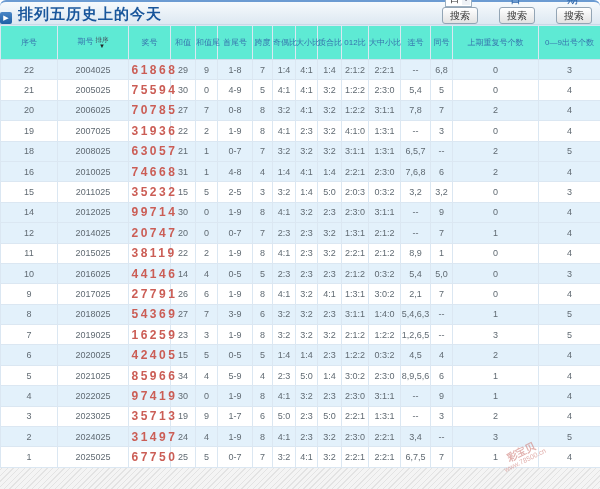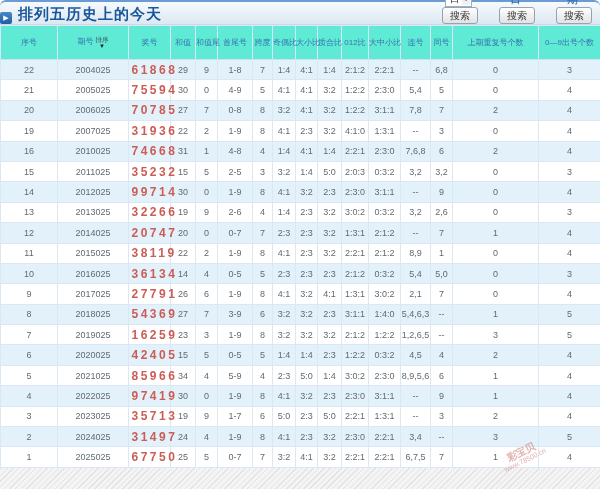--- a/index.html
+++ b/index.html
@@ -227,20 +227,38 @@
           <td>2:3</td>
           <td>3:2</td>
           <td>4:1:0</td>
           <td>1:3:1</td>
           <td>--</td>
           <td>3</td>
           <td>0</td>
           <td>4</td>
         </tr>
         <tr class="odd">
+          <td>18</td>
+          <td>2008025</td>
+          <td class="prize">63057</td>
+          <td>21</td>
+          <td>1</td>
+          <td>0-7</td>
+          <td>7</td>
+          <td>3:2</td>
+          <td>3:2</td>
+          <td>3:2</td>
+          <td>3:1:1</td>
+          <td>1:3:1</td>
+          <td>6,5,7</td>
+          <td>--</td>
+          <td>2</td>
+          <td>5</td>
+        </tr>
+        <tr class="odd">
           <td>16</td>
           <td>2010025</td>
           <td class="prize">74668</td>
           <td>31</td>
           <td>1</td>
           <td>4-8</td>
           <td>4</td>
           <td>1:4</td>
           <td>4:1</td>
           <td>1:4</td>
@@ -280,38 +298,20 @@
           <td>4:1</td>
           <td>3:2</td>
           <td>2:3</td>
           <td>2:3:0</td>
           <td>3:1:1</td>
           <td>--</td>
           <td>9</td>
           <td>0</td>
           <td>4</td>
         </tr>
-        <tr class="even">
-          <td>13</td>
-          <td>2013025</td>
-          <td class="prize">32266</td>
-          <td>19</td>
-          <td>9</td>
-          <td>2-6</td>
-          <td>4</td>
-          <td>1:4</td>
-          <td>2:3</td>
-          <td>3:2</td>
-          <td>3:0:2</td>
-          <td>0:3:2</td>
-          <td>3,2</td>
-          <td>2,6</td>
-          <td>0</td>
-          <td>3</td>
-        </tr>
         <tr class="odd">
           <td>12</td>
           <td>2014025</td>
           <td class="prize">20747</td>
           <td>20</td>
           <td>0</td>
           <td>0-7</td>
           <td>7</td>
           <td>2:3</td>
           <td>2:3</td>
@@ -337,21 +337,21 @@
           <td>2:2:1</td>
           <td>2:1:2</td>
           <td>8,9</td>
           <td>1</td>
           <td>0</td>
           <td>4</td>
         </tr>
         <tr class="odd">
           <td>10</td>
           <td>2016025</td>
-          <td class="prize">36134</td>
+          <td class="prize">44146</td>
           <td>14</td>
           <td>4</td>
           <td>0-5</td>
           <td>5</td>
           <td>2:3</td>
           <td>2:3</td>
           <td>2:3</td>
           <td>2:1:2</td>
           <td>0:3:2</td>
           <td>5,4</td>

